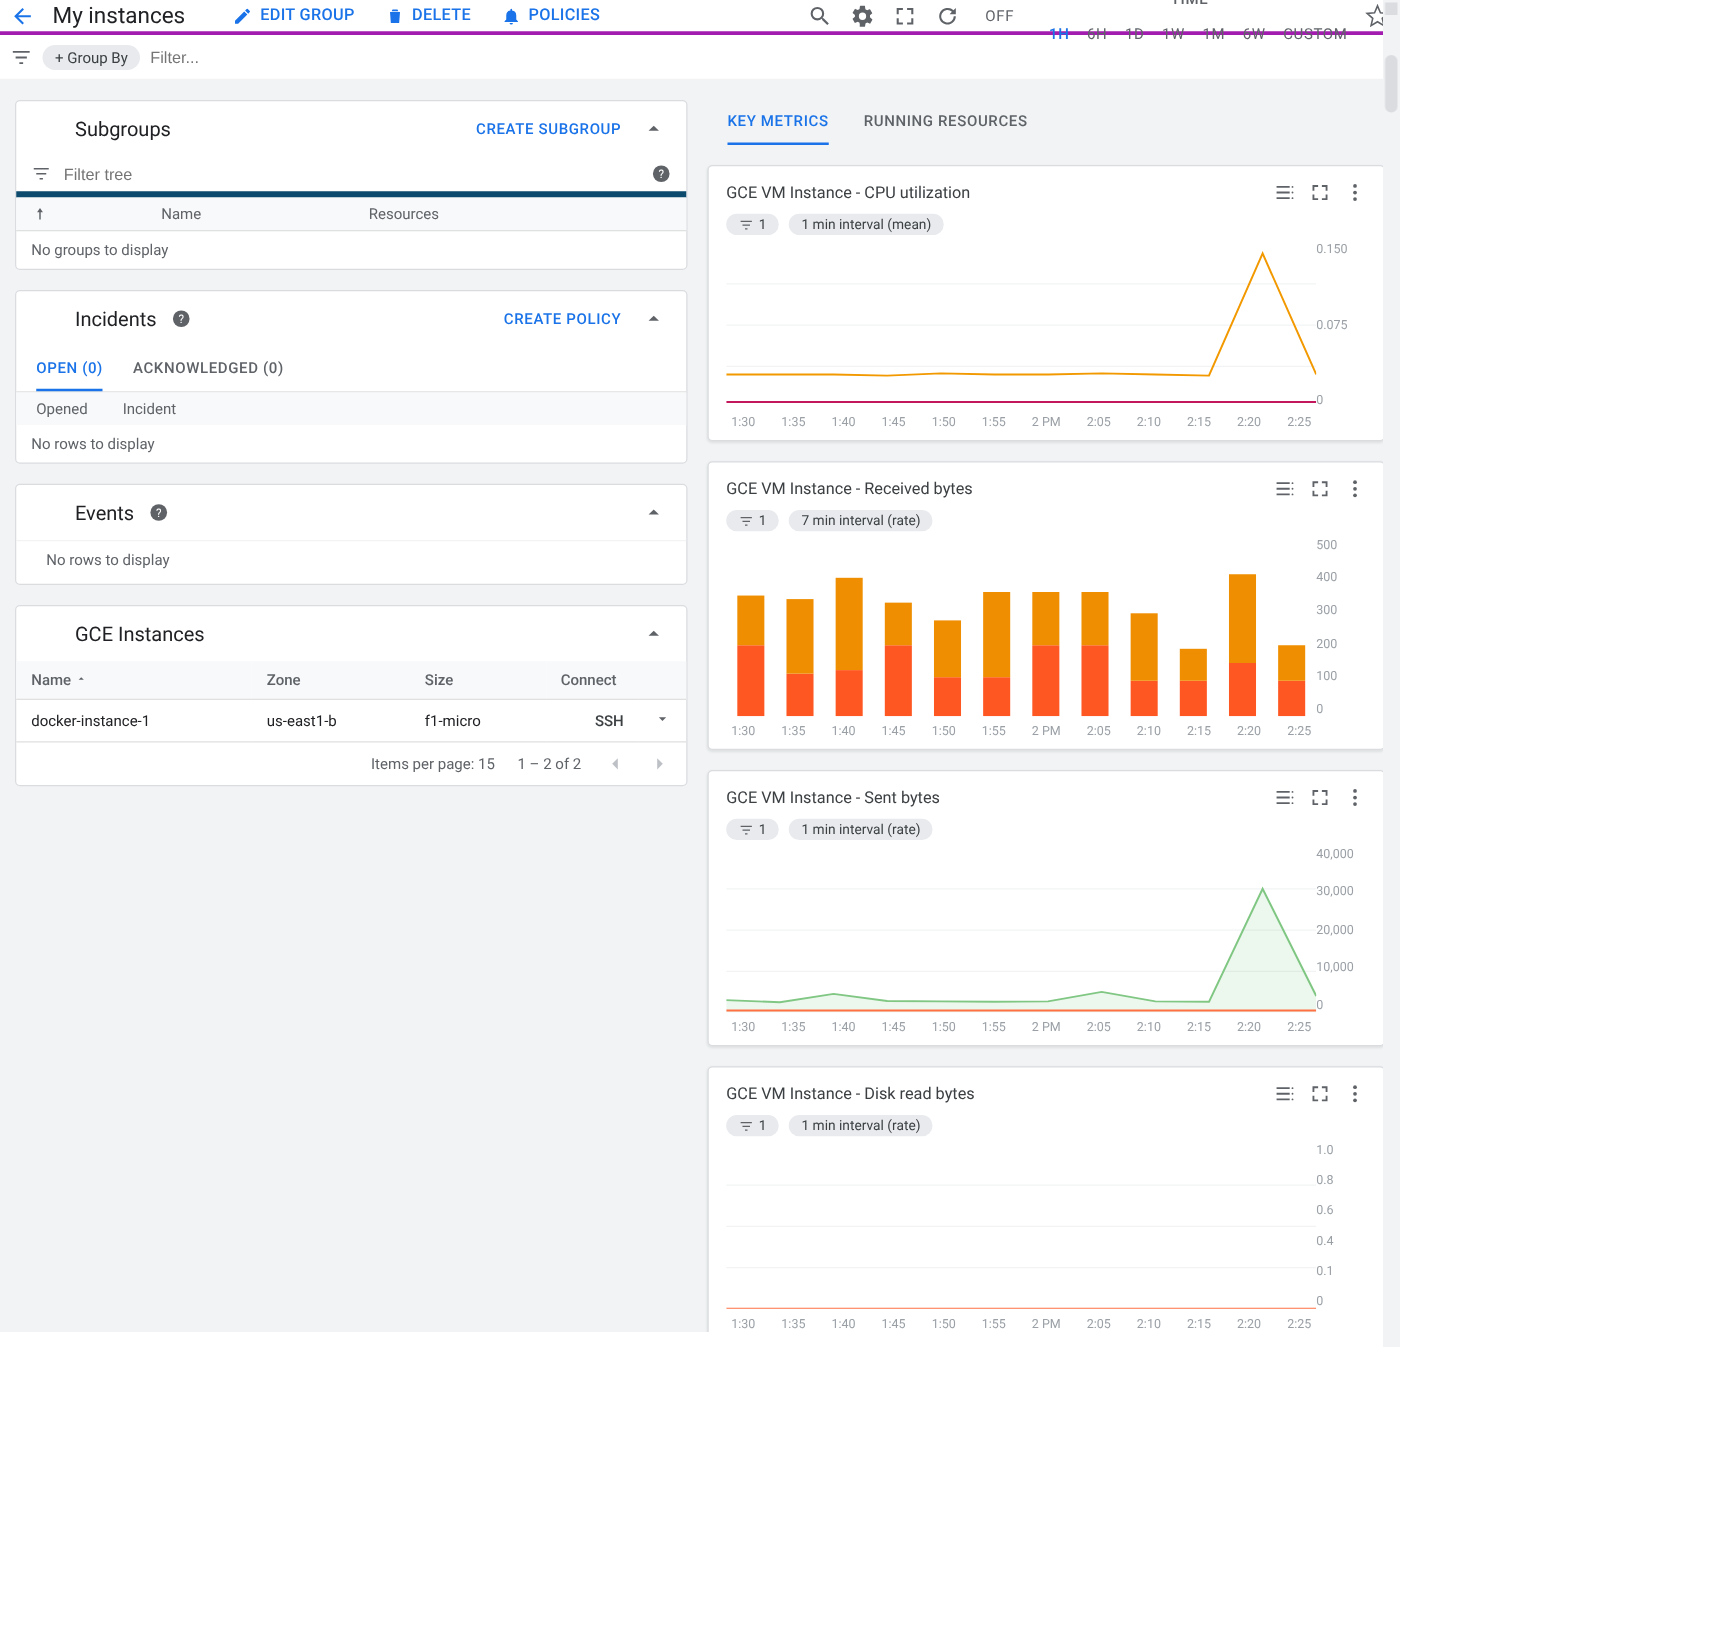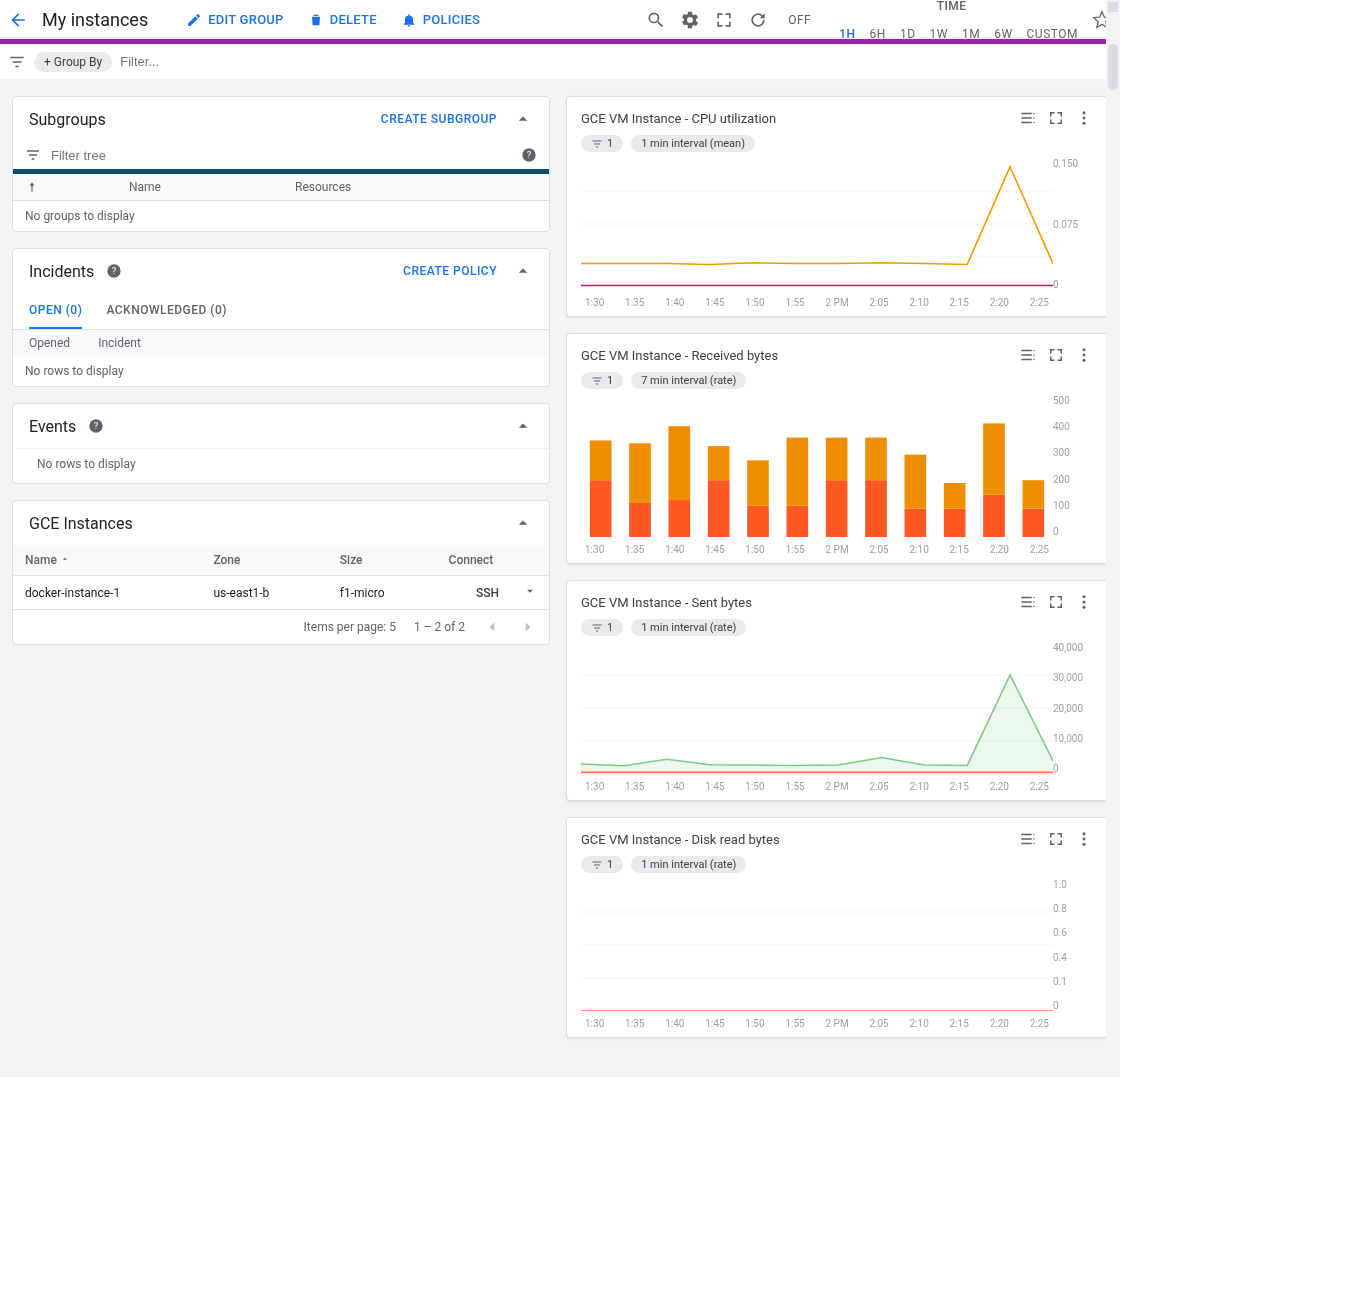--- a/index.html
+++ b/index.html
@@ -1,20 +1,20 @@
 <!DOCTYPE html>
 <html><head>
 <meta charset="utf-8">
 <style>
   * { box-sizing: border-box; margin: 0; padding: 0; }
   html, body { font-family: "Google Sans", Roboto, Arial, sans-serif; font-size: 13px; color: #202124; background: #fff; }
   body { width: 1120px; height: 1077px; overflow: hidden; position: relative; }
 
   
-  .topbar { display: flex; align-items: center; height: 44px; border-bottom: 5px solid #a21caf; padding: 0 8px; gap: 8px; }
+  .topbar { display: flex; align-items: center; height: 28px; border-bottom: 3px solid #a21caf; padding: 0 8px; gap: 8px; }
   .topbar .title { font-size: 18px; font-weight: 400; color: #202124; margin-right: 20px; }
   .topbar-actions { display: flex; align-items: center; gap: 4px; }
   .topbar-btn { display: inline-flex; align-items: center; gap: 6px; color: #1a73e8; font-size: 13px; font-weight: 500; letter-spacing: .25px; padding: 6px 10px; border-radius: 4px; cursor: pointer; text-transform: uppercase; }
   .spacer { flex: 1; }
   .topbar-icon { width: 20px; height: 20px; fill: #5f6368; cursor: pointer; }
   .topbar-right { display: flex; align-items: center; gap: 14px; }
   .time-range { display: flex; align-items: center; gap: 14px; font-size: 12px; color: #5f6368; letter-spacing: .5px; flex-direction: column; }
   .time-range .label { font-weight: 500; }
   .time-range .opt { cursor: pointer; }
   .time-range .opt.active { color: #1a73e8; font-weight: 500; }
@@ -27,21 +27,21 @@
   .filter-input { border:none; outline:none; font-size:13px; color:#5f6368; flex:1; }
 
   
   .main { display:flex; gap:16px; padding:16px 12px; background:#f1f3f4; height:calc(100% - 76px); overflow:auto; }
   .col { display:flex; flex-direction:column; gap:16px; }
   .col-left { width:538px; }
   .col-right { width:520px; flex:1; }
 
   
   .card { background:#fff; border:1px solid #dadce0; border-radius:4px; }
-  .card-header { display:flex; align-items:center; padding:12px 16px; gap:8px; }
+  .card-header { display:flex; align-items:center; padding:12px 16px; gap:8px;margin-left:31px; }
   .card-header h2 { font-size:16px; font-weight:400; color:#202124; }
   .card-header .link-btn { color:#1a73e8; font-size:12px; font-weight:500; letter-spacing:.5px; cursor:pointer; text-transform:uppercase; }
   .card-header .expand { margin-left:8px; width:20px; height:20px; fill:#5f6368; cursor:pointer; }
   .help-icon{ width:16px;height:16px;fill:#5f6368;cursor:pointer;margin-left:4px;}
 
   
   .tree-filter { display:flex; align-items:center; padding:6px 12px; gap:10px; color:#5f6368; border-bottom:5px solid #0c4a6e;}
   .tree-filter input { border:none; outline:none; flex:1; font-size:13px; }
   .tree-header { display:flex; padding:6px 12px; font-size:12px; color:#5f6368; background:#f8f9fa; border-bottom:1px solid #e0e0e0;}
   .tree-header .name { flex:0 0 50%; padding-left:90px;}
@@ -318,34 +318,38 @@
               <td>us-east1-b</td>
               <td>f1-micro</td>
               <td style="text-align:right"><span class="ssh-btn">SSH</span></td>
               <td style="width:24px"><svg class="dropdown-caret" viewBox="0 0 24 24">
                   <use href="#i-chev-down"></use>
                 </svg></td>
             </tr>
           </tbody>
       </table>
       <div class="pager">
-        <span>Items per page: 5</span>
+        <span>Items per page: 15</span>
         <span>1 – 2 of 2</span>
         <svg viewBox="0 0 24 24">
             <use href="#i-chev-left"></use>
           </svg>
         <svg viewBox="0 0 24 24">
             <use href="#i-chev-right"></use>
           </svg>
       </div>
     </div>
 
   </div>
 
   <div class="col col-right">
+    <div class="right-tabs tabs" style="border:none;background:transparent">
+      <span class="tab active">Key Metrics</span>
+      <span class="tab">Running Resources</span>
+    </div>
     <div id="chart-list" style="display:flex;flex-direction:column;gap:16px;">
         <div class="chart-card">
           <div class="chart-title-row">
       <span class="chart-title">GCE VM Instance - CPU utilization</span>
       <div class="chart-icons">
               <svg viewBox="0 0 24 24">
                 <use href="#i-legend"></use>
               </svg>
           <svg viewBox="0 0 24 24">
                 <use href="#i-full"></use>

